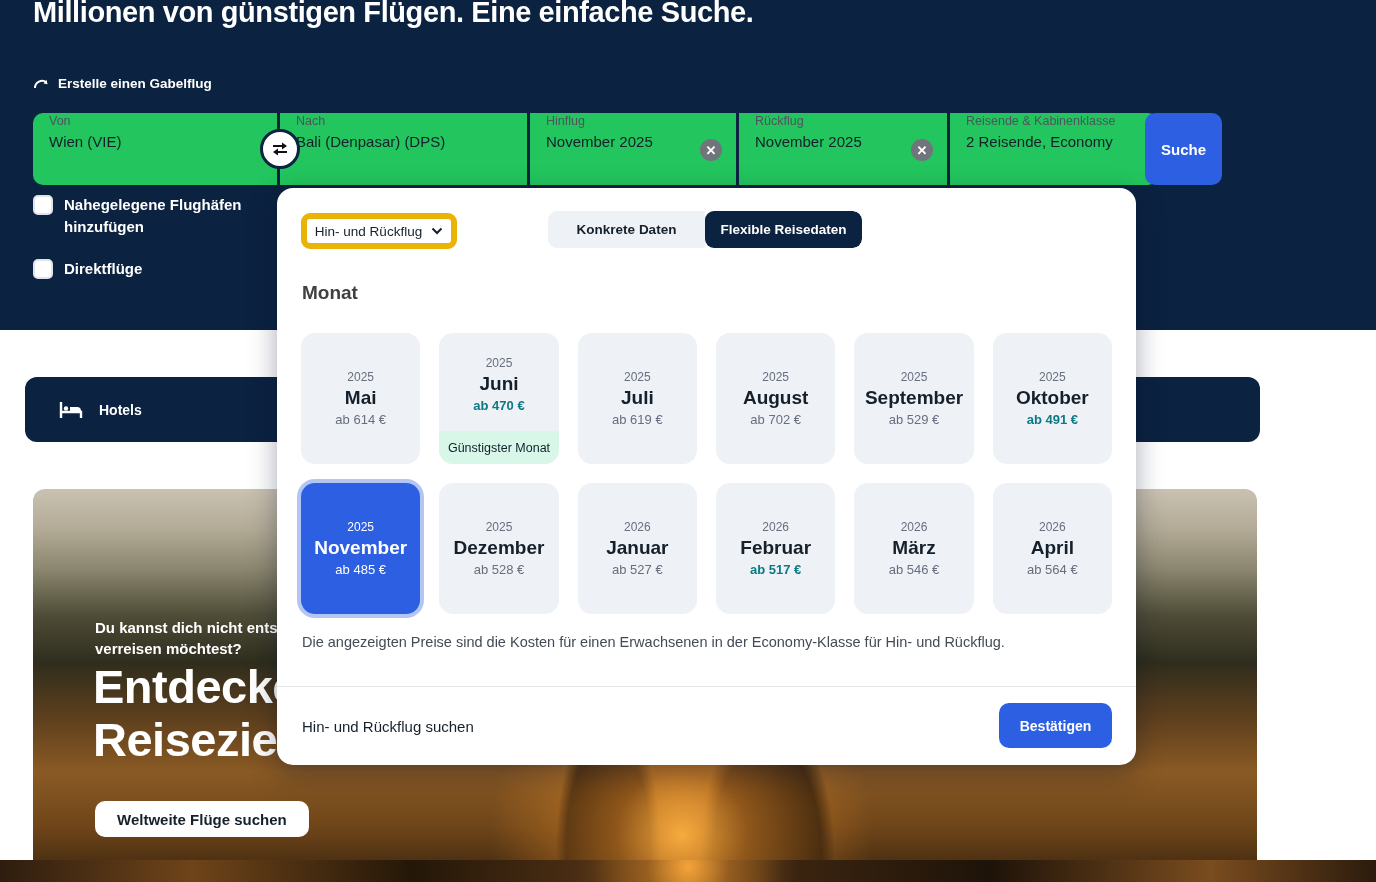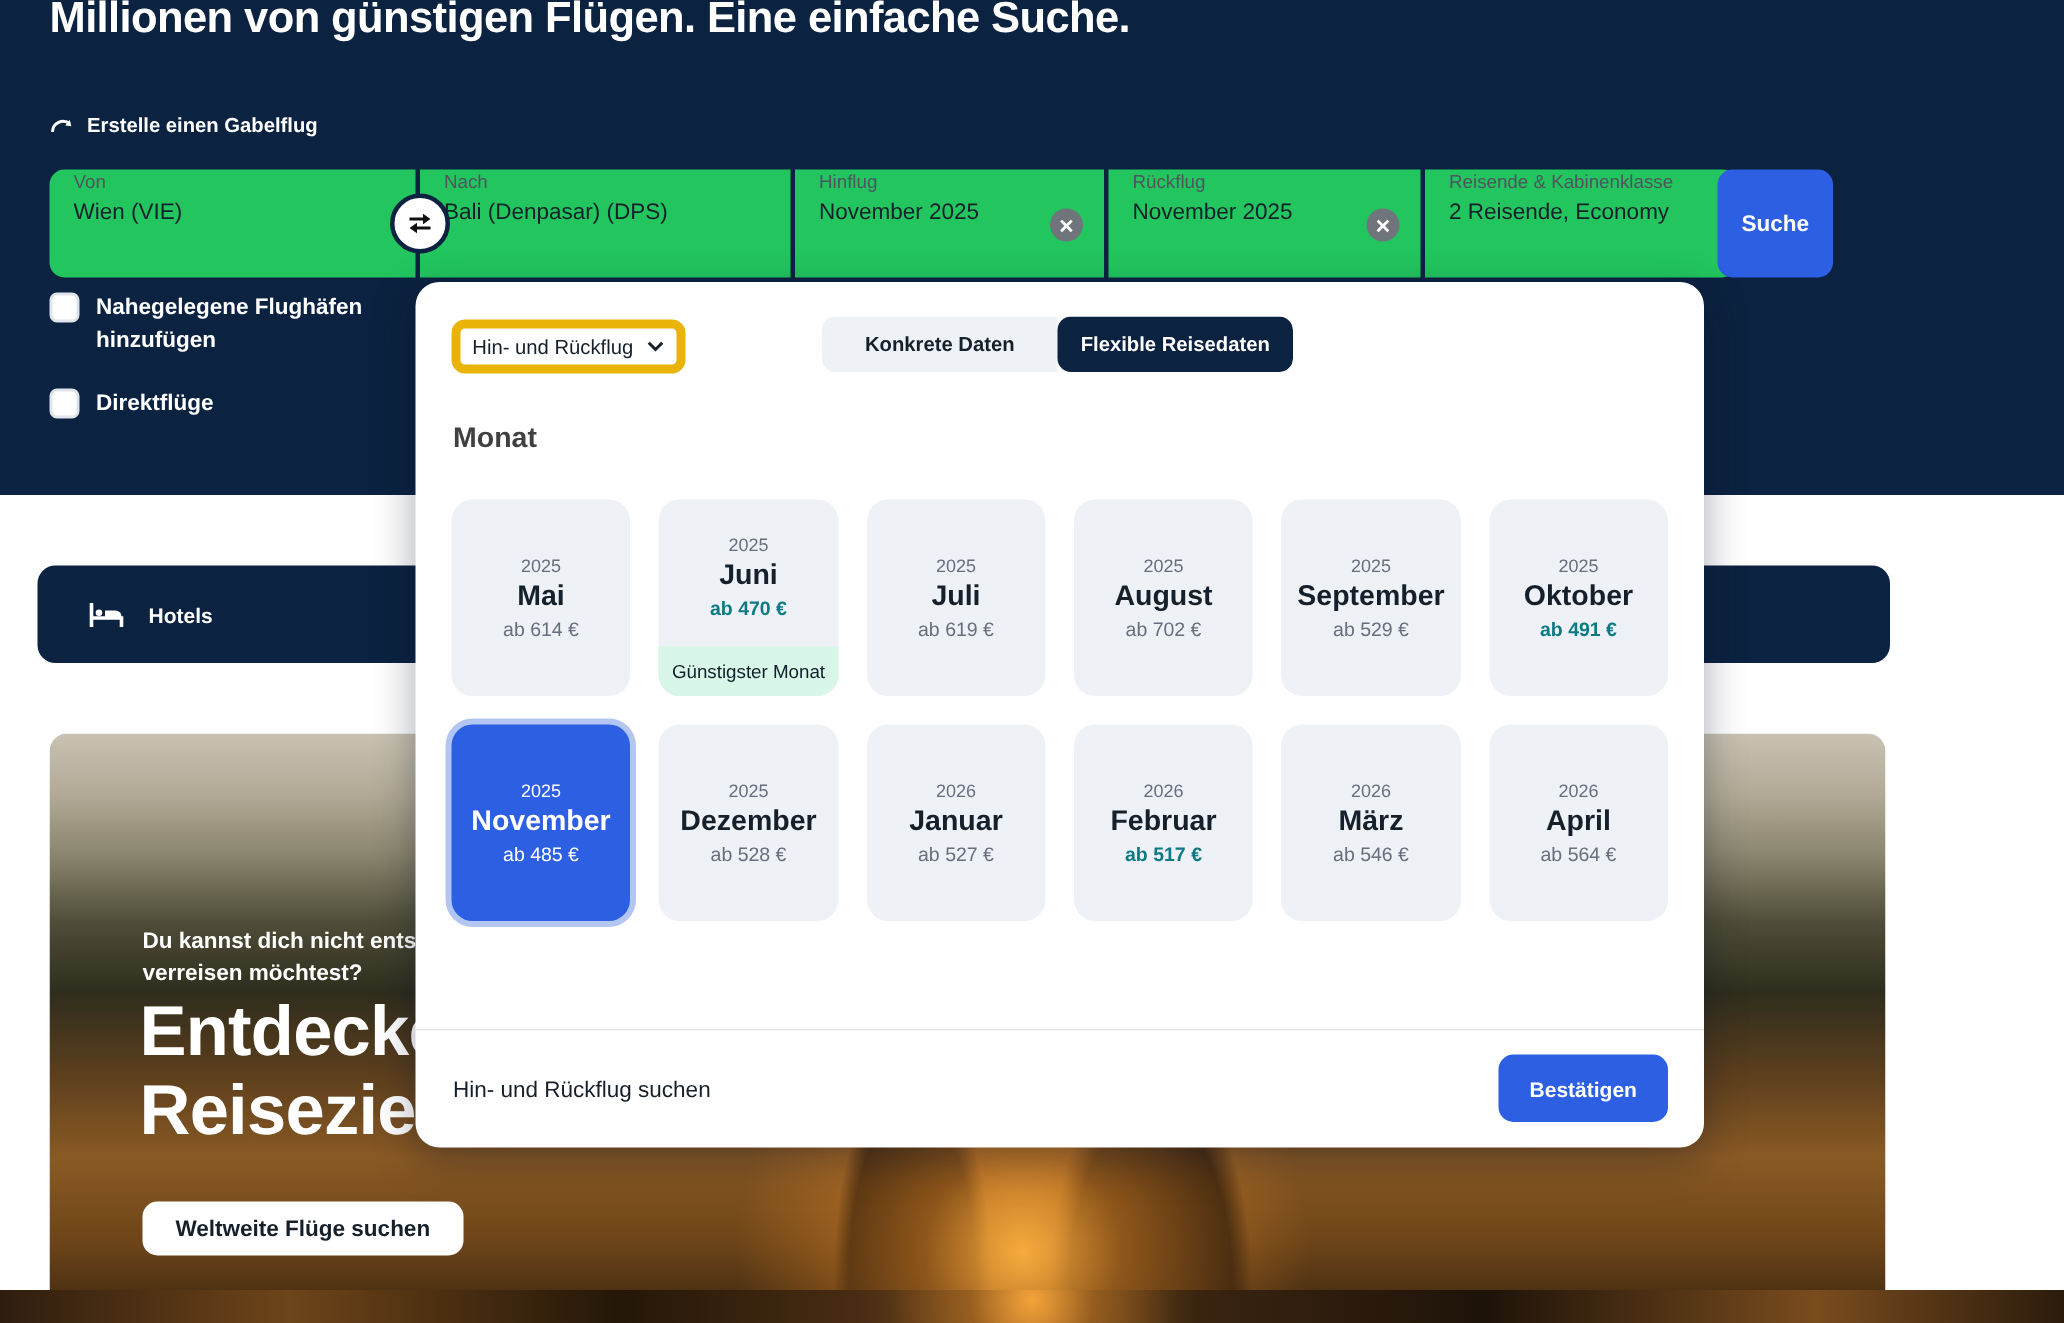--- a/index.html
+++ b/index.html
@@ -270,18 +270,19 @@
       </div>
 
       <div class="mcell">
         <div class="m-year">2026</div>
         <div class="m-name">April</div>
         <div class="m-price">ab 564 €</div>
       </div>
 
     </div>
 
+    <div class="disclaimer">Die angezeigten Preise sind die Kosten für einen Erwachsenen in der Economy-Klasse für Hin- und Rückflug.</div>
     <div class="pop-divider"></div>
     <div class="pop-summary">Hin- und Rückflug suchen</div>
     <button class="confirm-btn">Bestätigen</button>
   </div>
 
 </div>
 
 </body></html>

